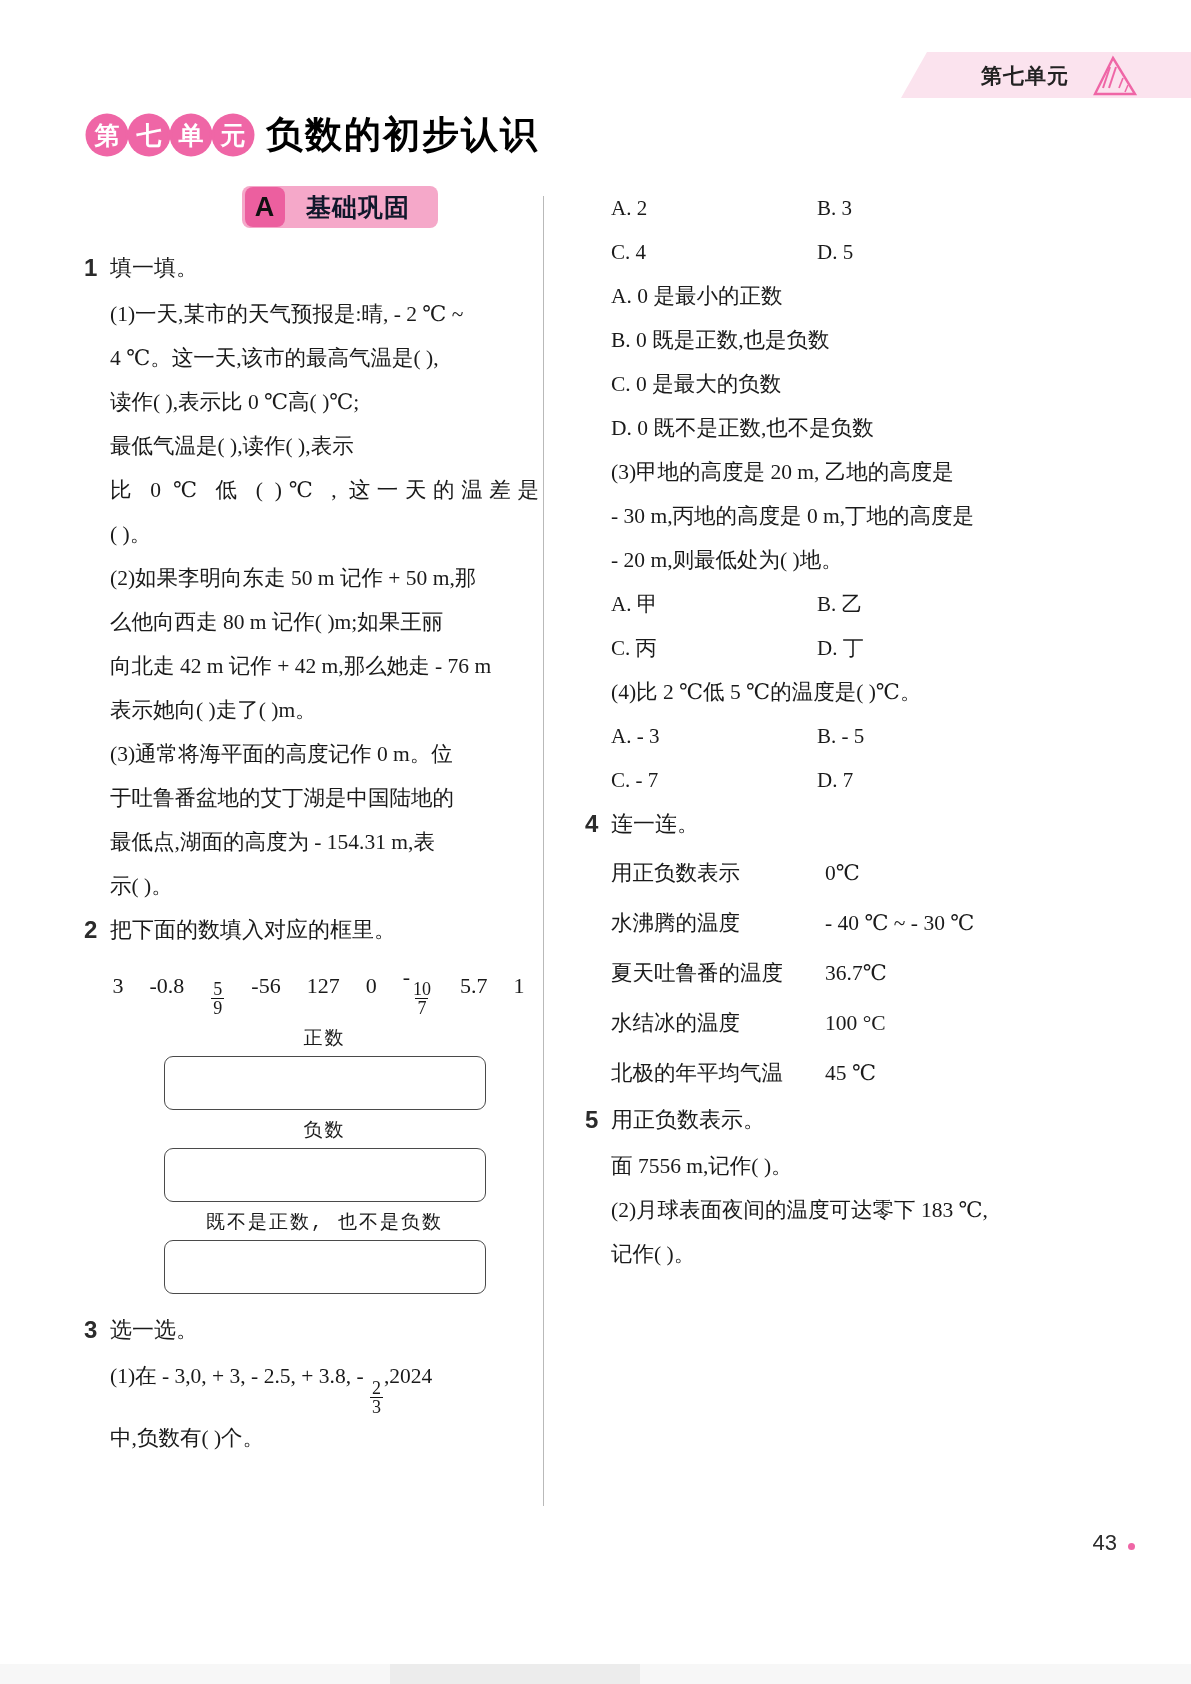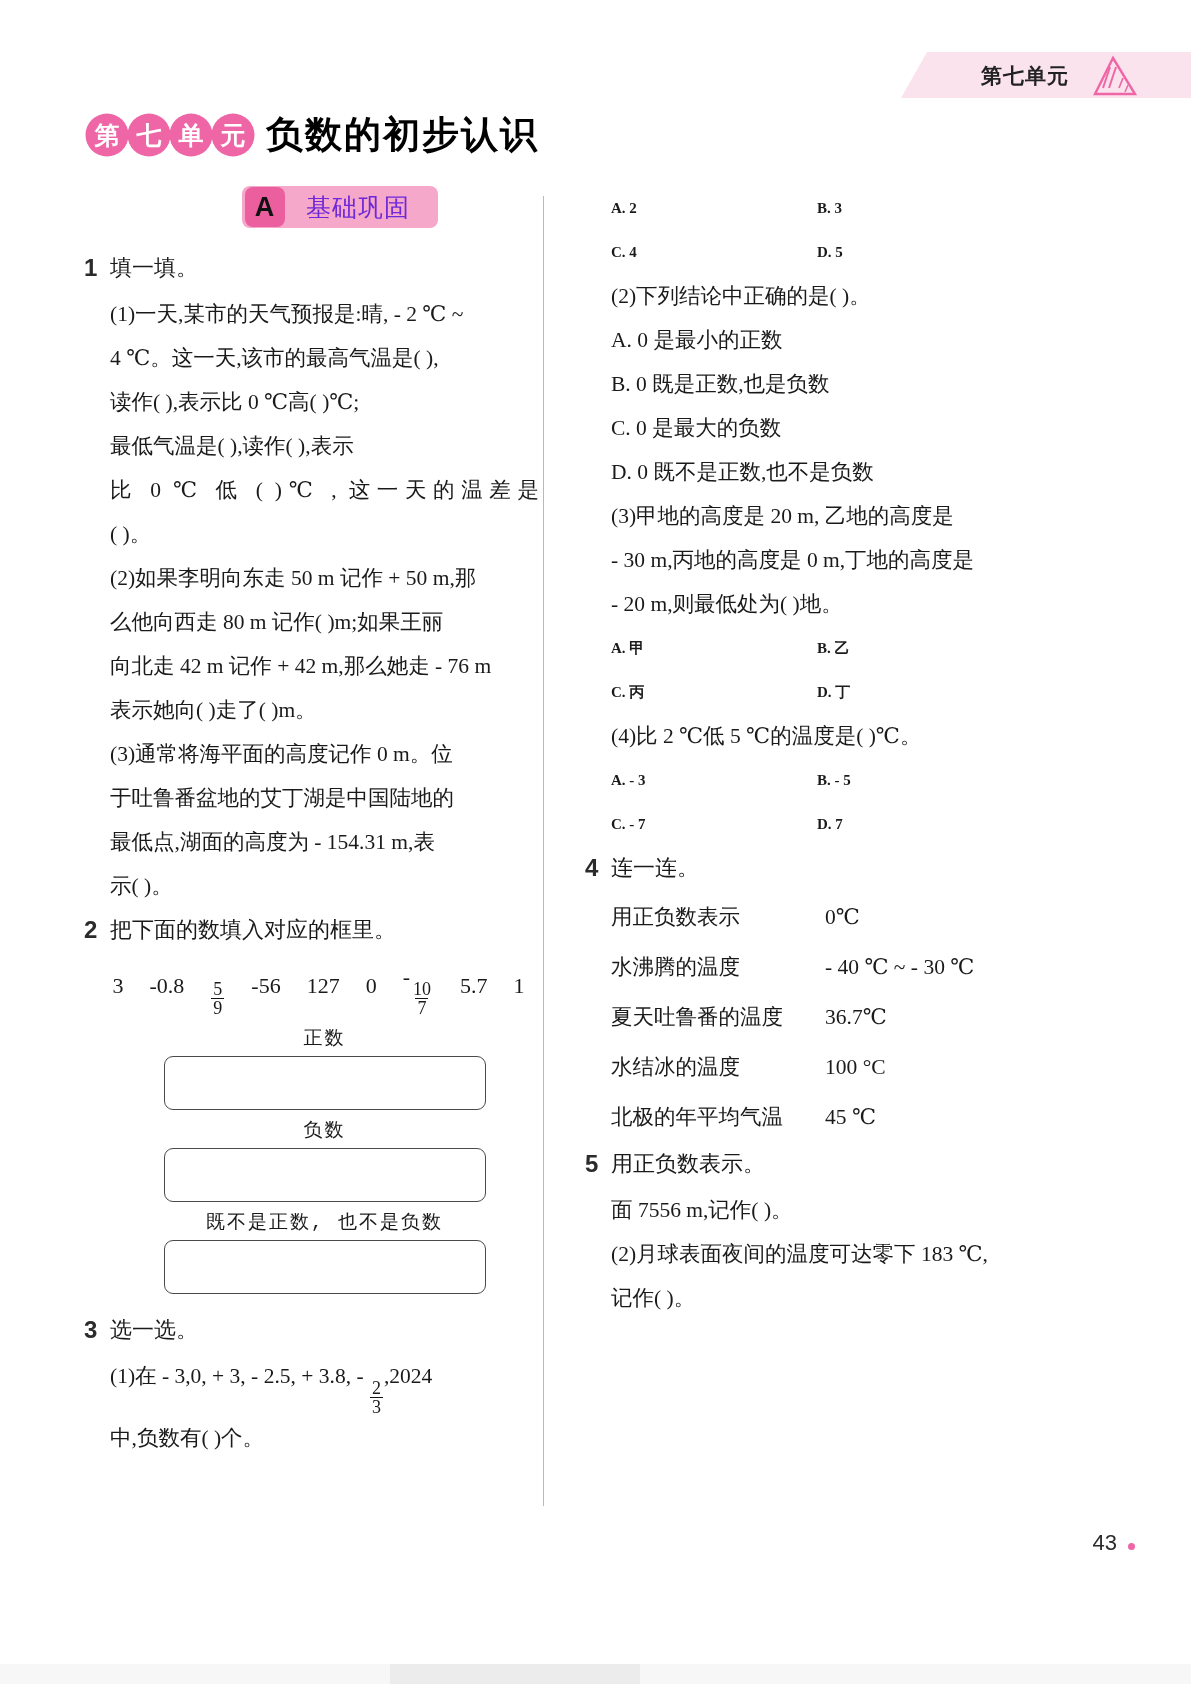--- a/index.html
+++ b/index.html
@@ -129,22 +129,22 @@
     font-weight: bold;
     display: flex;
     align-items: center;
     justify-content: center;
   }
   .section-badge .txt {
     flex: 1;
     text-align: center;
     font-family: "Liberation Sans", "DejaVu Sans", sans-serif;
     font-size: 25px;
-    font-weight: normal;
-    color: #6d28d9;
+    font-weight: bold;
+    color: #0f172a;
     letter-spacing: 1px;
     padding-right: 6px;
   }
 
   
   .q {
     display: flex;
     align-items: flex-start;
     margin-bottom: 2px;
   }
@@ -167,22 +167,21 @@
     text-align-last: left;
     font-size: 21.5px;
     line-height: 44px;
   }
   .para.just-all { text-align-last: justify; }
 
   .opt-row {
     margin-left: 26px;
     display: flex;
     line-height: 44px;
-    font-size: 15px;
-    font-weight: bold;
+    font-size: 21px;
   }
   .opt-row .o1 { width: 206px; flex: 0 0 206px; }
   .opt-row .o2 { flex: 1; }
   .opt-line {
     margin-left: 26px;
     line-height: 44px;
     font-size: 21.5px;
   }
 
   
@@ -380,21 +379,20 @@
 
   <div class="opt-row">
     <div class="o1">A. 2</div>
     <div class="o2">B. 3</div>
   </div>
   <div class="opt-row">
     <div class="o1">C. 4</div>
     <div class="o2">D. 5</div>
   </div>
 
-  <div class="para">(2)下列结论中正确的是(        )。</div>
   <div class="opt-line">A. 0 是最小的正数</div>
   <div class="opt-line">B. 0 既是正数,也是负数</div>
   <div class="opt-line">C. 0 是最大的负数</div>
   <div class="opt-line">D. 0 既不是正数,也不是负数</div>
 
   <div class="para">(3)甲地的高度是 20 m, 乙地的高度是</div>
   <div class="para">- 30 m,丙地的高度是 0 m,丁地的高度是</div>
   <div class="para">- 20 m,则最低处为(        )地。</div>
   <div class="opt-row">
     <div class="o1">A. 甲</div>

